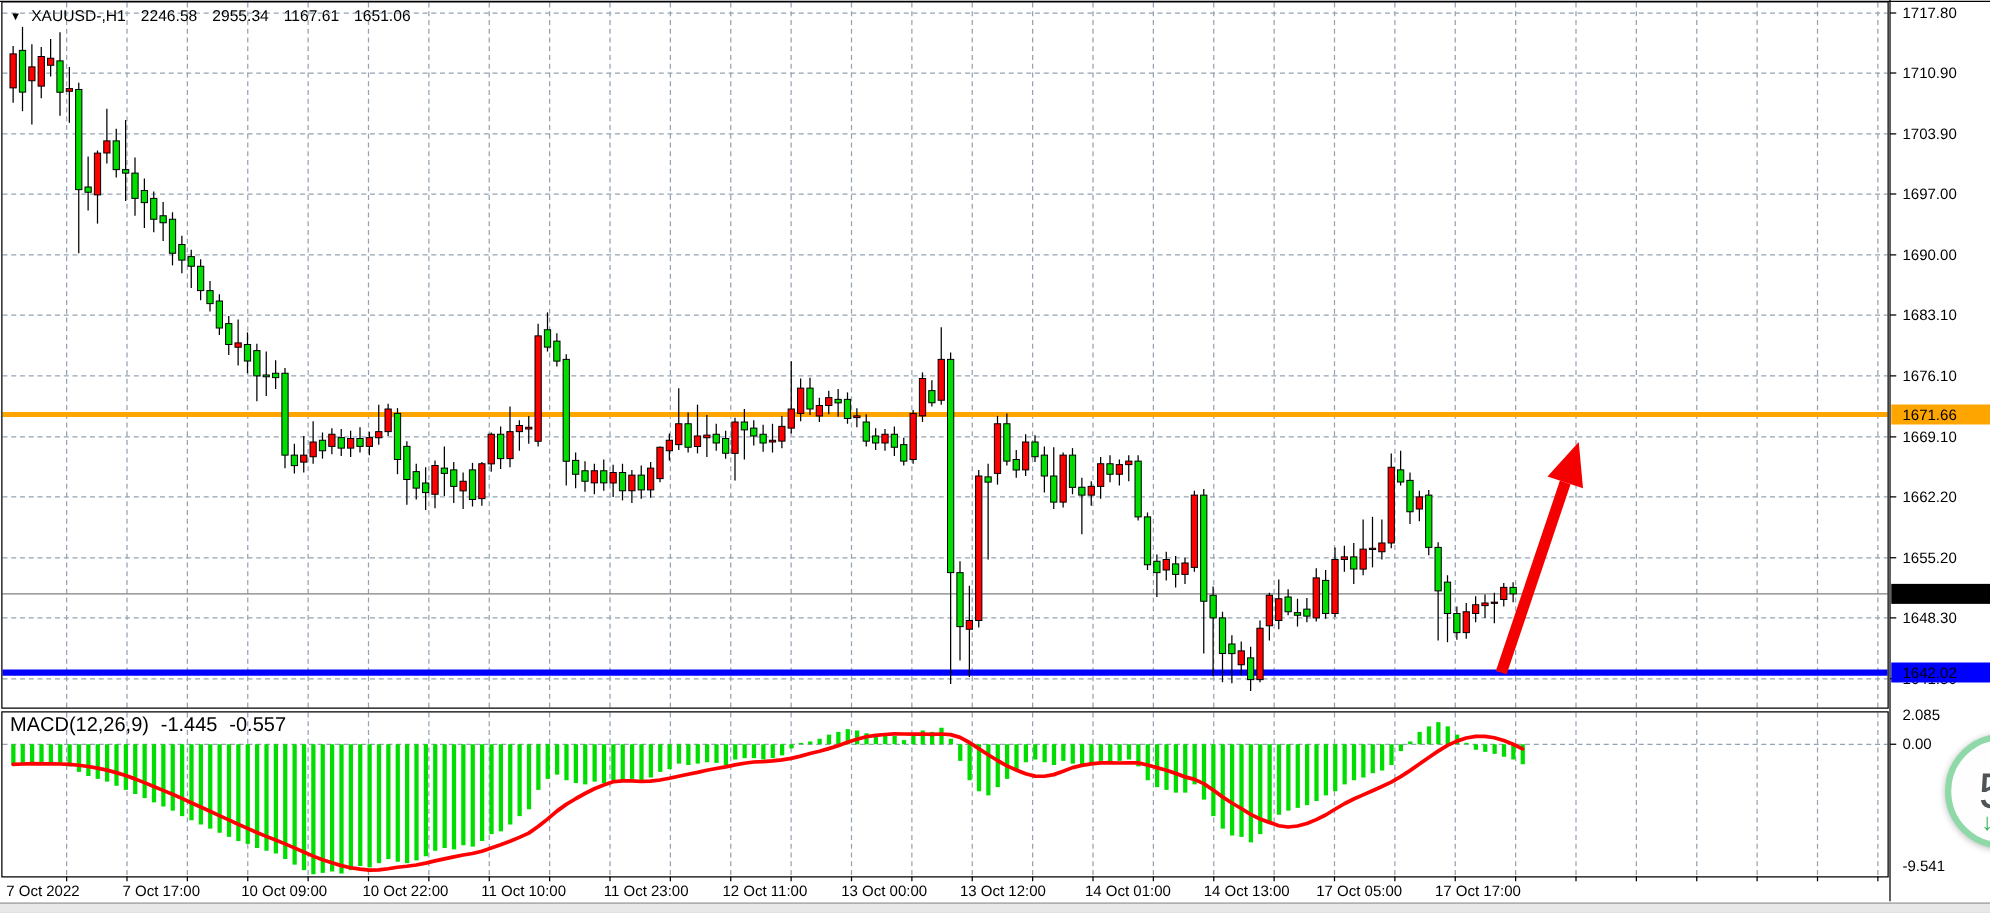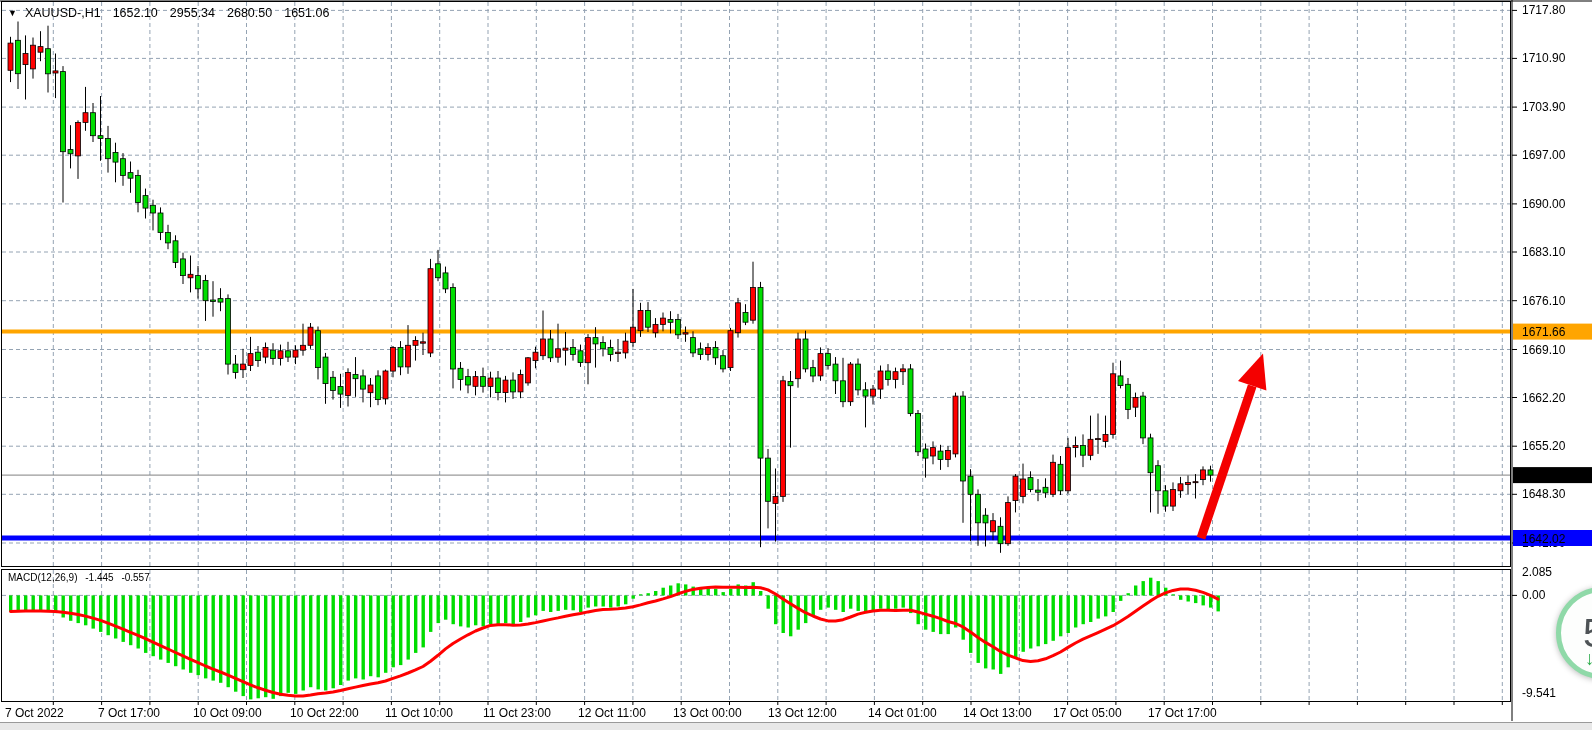--- a/index.html
+++ b/index.html
@@ -7,21 +7,21 @@
     position:relative;width:1592px;height:730px;background:#ffffff;
     overflow:hidden;font-family:"Liberation Sans",sans-serif;color:#000;
   }
   .hdr{
     position:absolute;left:8px;top:6px;font-size:12.5px;white-space:nowrap;
     display:flex;align-items:center;gap:6px;z-index:5;
   }
   .hdr .tri{font-size:9px;margin-right:2px;}
   .hdr span.num{margin-left:6px;}
   .macd-label{
-    position:absolute;left:8px;top:572px;font-size:10px;white-space:nowrap;z-index:5;
+    position:absolute;left:8px;top:572px;font-size:16px;white-space:nowrap;z-index:5;
   }
   .macd-label span{margin-right:5px;}
   svg text{font-family:"Liberation Sans",sans-serif;font-size:12px;fill:#000;}
   .overlay-badge{
     position:absolute;left:1556px;top:587px;width:82px;height:82px;
     border-radius:50%;border:5px solid #8fd9a8;background:#fdfefd;
     box-shadow:0 1px 6px rgba(0,0,0,.28);z-index:10;
     display:flex;align-items:center;justify-content:flex-start;
   }
   .overlay-badge .count{font-size:40px;color:#4e5356;margin-left:22px;line-height:1;}
@@ -29,23 +29,23 @@
   .strip{position:absolute;left:0;top:722px;width:1592px;height:8px;background:#e8e8e8;border-top:1px solid #9a9a9a;}
 </style>
 </head>
 <body>
 
 <div class="wrap">
 
   <div class="hdr">
     <span class="tri">▼</span>
     <span>XAUUSD-,H1</span>
-    <span class="num">1652.10</span>
+    <span class="num">2246.58</span>
     <span class="num">2955.34</span>
-    <span class="num">2680.50</span>
+    <span class="num">1167.61</span>
     <span class="num">1651.06</span>
   </div>
 
   <div class="macd-label">
     <span>MACD(12,26,9)</span>
     <span>-1.445</span>
     <span>-0.557</span>
   </div>
 
   <svg id="chart-svg" width="1592" height="730">

